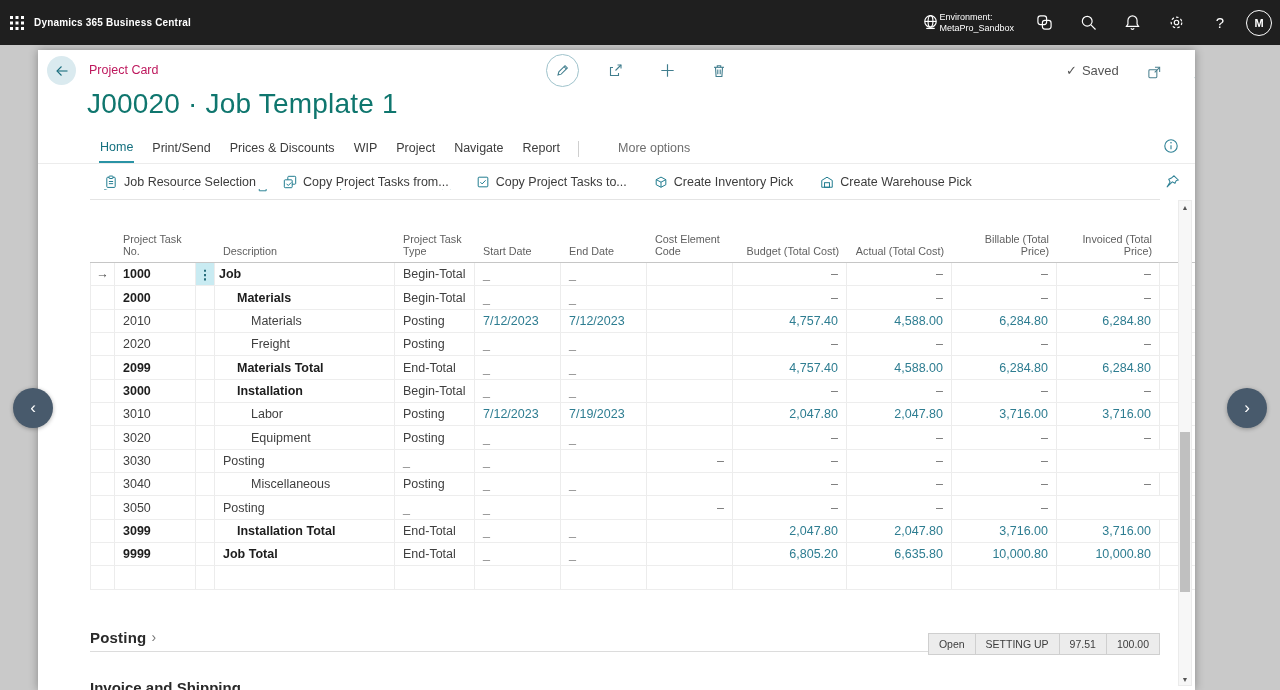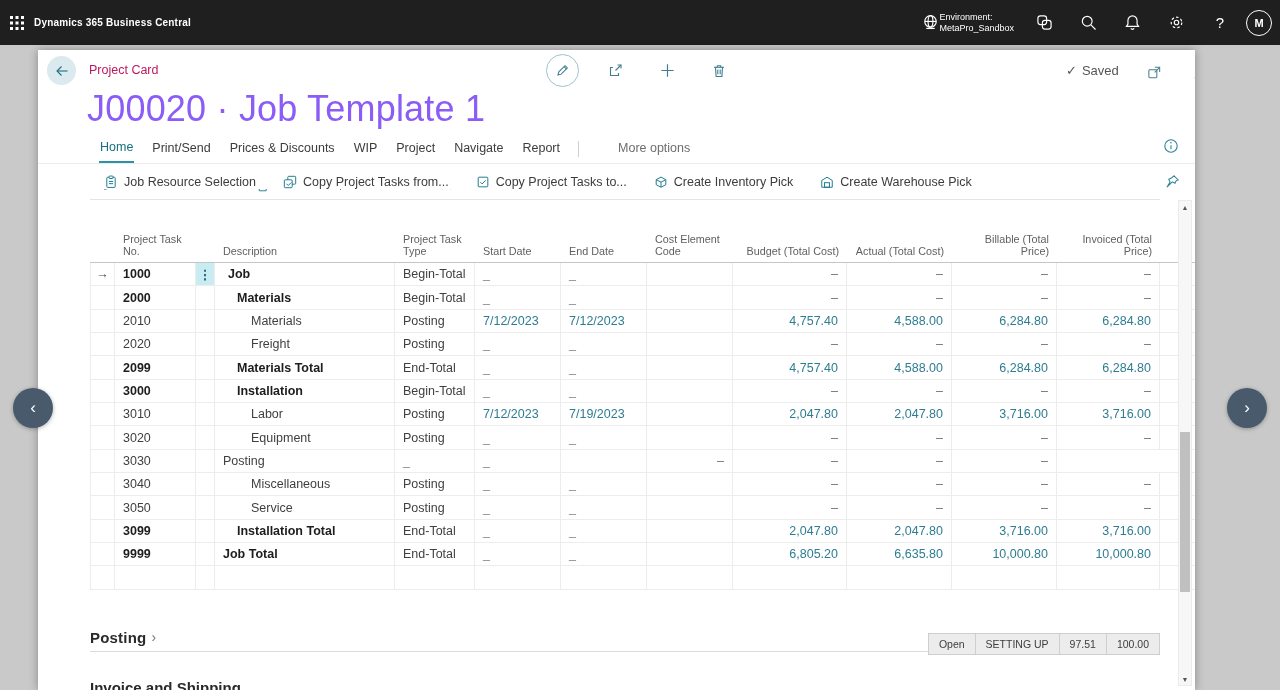--- a/index.html
+++ b/index.html
@@ -24,22 +24,22 @@
 
   
   .page { position:relative; width:1280px; height:645px; background:#c9c9c9; }
   .card { position:absolute; left:38px; top:5px; width:1157px; height:640px;
     background:#fff; box-shadow:0 0 9px rgba(0,0,0,.32); overflow:hidden; }
 
   .back-circle { position:absolute; left:9px; top:6px; width:29px; height:29px;
     border-radius:50%; background:#daeaef; color:#1b6e7e; display:flex;
     align-items:center; justify-content:center; cursor:pointer; }
   .page-type { position:absolute; left:51px; top:13px; font-size:12.5px; color:#be185d; }
-  .page-title { position:absolute; left:49px; top:38px; font-size:36px;
-    font-weight:400; color:#8b5cf6; letter-spacing:.2px; }
+  .page-title { position:absolute; left:49px; top:38px; font-size:28px;
+    font-weight:400; color:#0f766e; letter-spacing:.2px; }
 
   .hdr-actions { position:absolute; left:508px; top:4px; display:flex;
     align-items:center; gap:20px; color:#417e8e; }
   .icon-btn { width:32px; height:32px; display:flex; align-items:center;
     justify-content:center; cursor:pointer; }
   .pencil-circle { width:33px; height:33px; border:1px solid #9fc3cc; border-radius:50%;
     display:flex; align-items:center; justify-content:center; cursor:pointer; }
   .saved { position:absolute; left:1028px; top:13px; font-size:13px; color:#555;
     display:flex; align-items:center; gap:5px; }
   .win-btns { position:absolute; left:1100px; top:6px; display:flex; gap:14px;
@@ -388,21 +388,21 @@
           <div class="r">Budget (Total Cost)</div>
           <div class="r">Actual (Total Cost)</div>
           <div class="r">Billable (Total Price)</div>
           <div class="r">Invoiced (Total Price)</div>
         </div>
       <div id="t-body">
           <div class="t-row bold">
             <div class="c-gutter">→</div>
             <div class="c-no">1000</div>
             <div class="opt-sel">⋮</div>
-            <div class="c-desc" style="padding-left: 13px;">Job</div>
+            <div class="c-desc" style="padding-left: 4px;">Job</div>
             <div class="c-type">Begin-Total</div>
             <div class="ph">_</div>
             <div class="ph">_</div>
             <div class=""></div>
             <div class="dash">–</div>
             <div class="dash">–</div>
             <div class="dash">–</div>
             <div class="dash">–</div>
           </div>
           <div class="t-row bold">
@@ -527,21 +527,20 @@
             <div class=""></div>
             <div class="dash">–</div>
             <div class="dash">–</div>
             <div class="dash">–</div>
             <div class="dash">–</div>
           </div>
           <div class="t-row">
             <div class="c-gutter"></div>
             <div class="c-no">3050</div>
             <div class="c-opt"></div>
-            <div class="c-desc" style="padding-left: 36px;">Service</div>
             <div class="c-type">Posting</div>
             <div class="ph">_</div>
             <div class="ph">_</div>
             <div class=""></div>
             <div class="dash">–</div>
             <div class="dash">–</div>
             <div class="dash">–</div>
             <div class="dash">–</div>
           </div>
           <div class="t-row bold">

